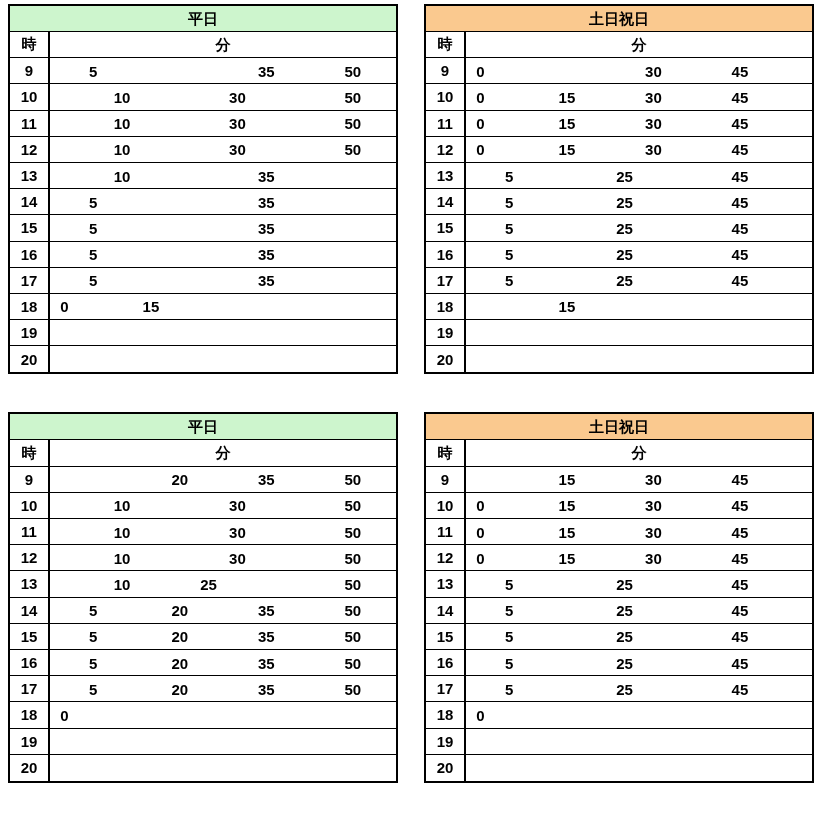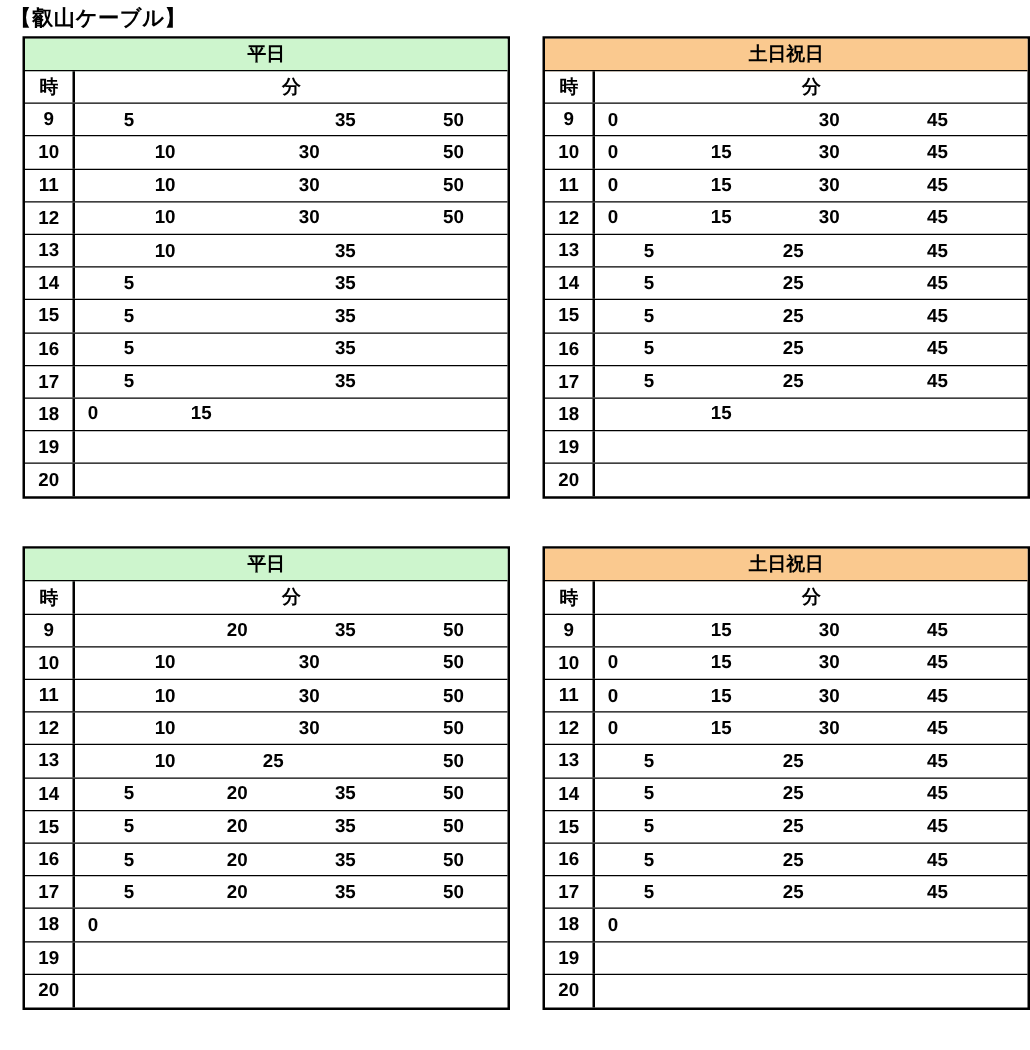--- a/index.html
+++ b/index.html
@@ -23,21 +23,20 @@
     font-size: 17px;
     font-weight: bold;
     line-height: 21px;
     margin: 0 0 4px 8px;
     letter-spacing: 0.5px;
   }
   .tables-row {
     display: flex;
     gap: 26px;
     padding-left: 8px;
-    justify-content: flex-end;
   }
   .tt {
     width: 390px;
     border: 2px solid #000000;
     background: #ffffff;
     box-sizing: border-box;
   }
   .tt-head {
     height: 25px;
     line-height: 25px;
@@ -81,21 +80,20 @@
     white-space: nowrap;
   }
   .sec-1 { margin-top: 4px; }
   .sec-2 { margin-top: 38px; }
 </style>
 </head>
 <body>
 
 <div id="page">
     <div class="section sec-1">
-      <div class="section-title">【叡山ケーブル】</div>
       <div class="tables-row">
         <div class="tt">
           <div class="tt-head" style="background: rgb(205, 245, 205);">平日</div>
           <div class="tt-row">
             <div class="hour-cell">時</div>
             <div class="mins-cell">
               <span class="center-label">分</span>
             </div>
           </div>
           <div class="tt-row">

